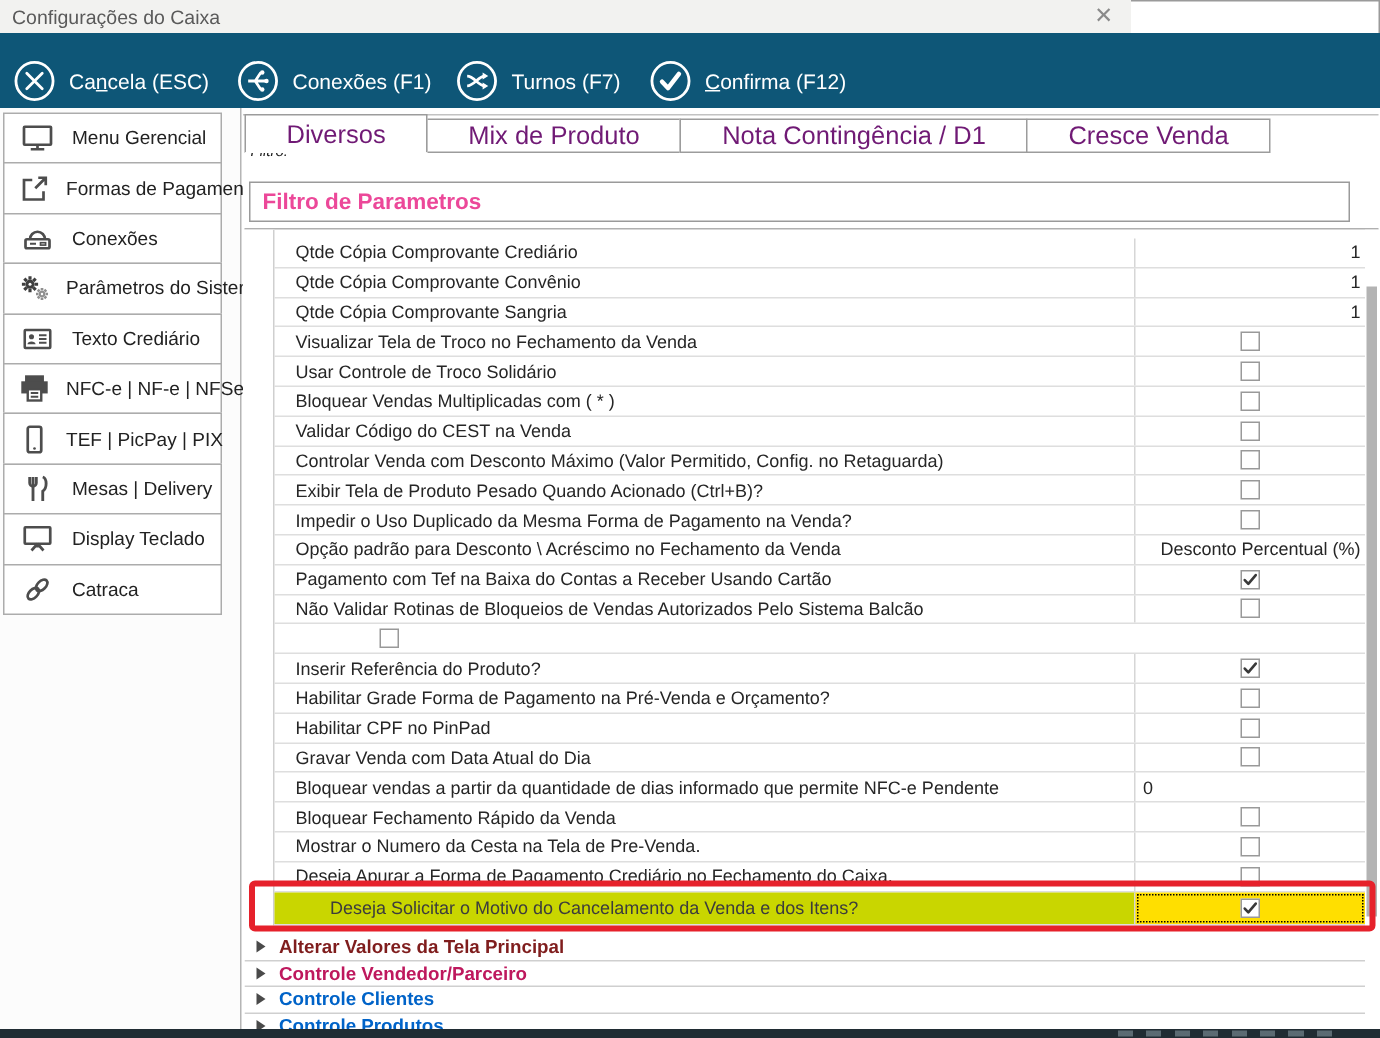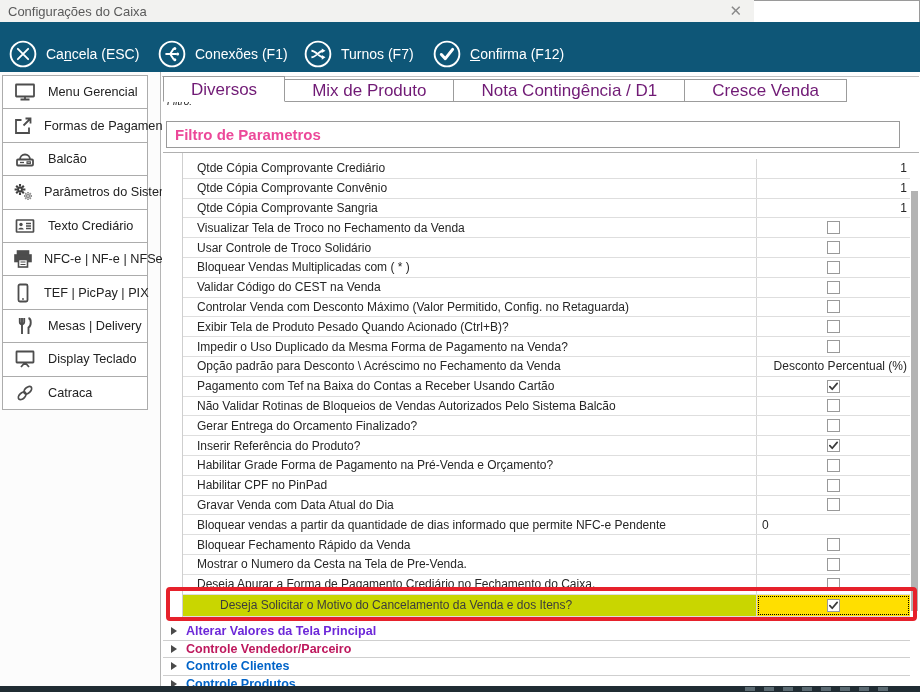--- a/index.html
+++ b/index.html
@@ -137,21 +137,21 @@
       </div>
       <div class="side-item">
         <span class="sicon">
           <svg width="26" height="24" viewBox="0 0 24 24" fill="none" stroke="#4d4d4d" stroke-width="1.8">
             <path d="M7 12.5 a5 5 0 0 1 10 0"></path>
             <rect x="4" y="12.5" width="16" height="6" rx="1"></rect>
             <path d="M7 15.5 h4" stroke-width="1.3"></path>
             <rect x="14" y="14.8" width="3.4" height="1.6" stroke-width="1.1"></rect>
           </svg>
         </span>
-        <span class="slabel">Balcão</span>
+        <span class="slabel">Conexões</span>
       </div>
       <div class="side-item">
         <span class="sicon">
           <svg width="26" height="24" viewBox="0 0 24 24" fill="none">
             <g stroke="#3f3f3f" stroke-width="2.1">
               <path d="M12 9.5 H14.4 M11.1 11.6 L12.8 13.3 M9 12.5 V14.9 M6.9 11.6 L5.2 13.3 M6 9.5 H3.6 M6.9 7.4 L5.2 5.7 M9 6.5 V4.1 M11.1 7.4 L12.8 5.7"></path>
             </g>
             <circle cx="9" cy="9.5" r="3" fill="#3f3f3f"></circle>
             <circle cx="9" cy="9.5" r="1" fill="#fff"></circle>
             <g stroke="#8f8f8f" stroke-width="1.8">
@@ -314,21 +314,20 @@
               </span>
             </div>
           </div>
           <div class="row">
             <div class="cell-label">Não Validar Rotinas de Bloqueios de Vendas Autorizados Pelo Sistema Balcão</div>
             <div class="cell-value v-center">
               <span class="cbx"></span>
             </div>
           </div>
           <div class="row">
-            <div class="cell-label">Gerar Entrega do Orcamento Finalizado?</div>
             <div class="cell-value v-center">
               <span class="cbx"></span>
             </div>
           </div>
           <div class="row">
             <div class="cell-label">Inserir Referência do Produto?</div>
             <div class="cell-value v-center">
               <span class="cbx on">
                 <svg viewBox="0 0 12 12" fill="none" stroke="#3a3a3a" stroke-width="1.9" stroke-linecap="round" stroke-linejoin="round">
                   <path d="M2 6.2 L4.6 9 L10 2.6"></path>
@@ -385,21 +384,21 @@
                 <svg viewBox="0 0 12 12" fill="none" stroke="#3a3a3a" stroke-width="1.9" stroke-linecap="round" stroke-linejoin="round">
                   <path d="M2 6.2 L4.6 9 L10 2.6"></path>
                 </svg>
               </span>
             </div>
           </div>
         </div>
       <div class="groups" id="groups">
           <div class="group-row">
             <span class="tri"></span>
-            <span class="group-label" style="color: #6d28d9;">Alterar Valores da Tela Principal</span>
+            <span class="group-label" style="color: #7f1d1d;">Alterar Valores da Tela Principal</span>
           </div>
           <div class="group-row">
             <span class="tri"></span>
             <span class="group-label" style="color: #be185d;">Controle Vendedor/Parceiro</span>
           </div>
           <div class="group-row">
             <span class="tri"></span>
             <span class="group-label" style="color: rgb(0, 99, 200);">Controle Clientes</span>
           </div>
           <div class="group-row">

